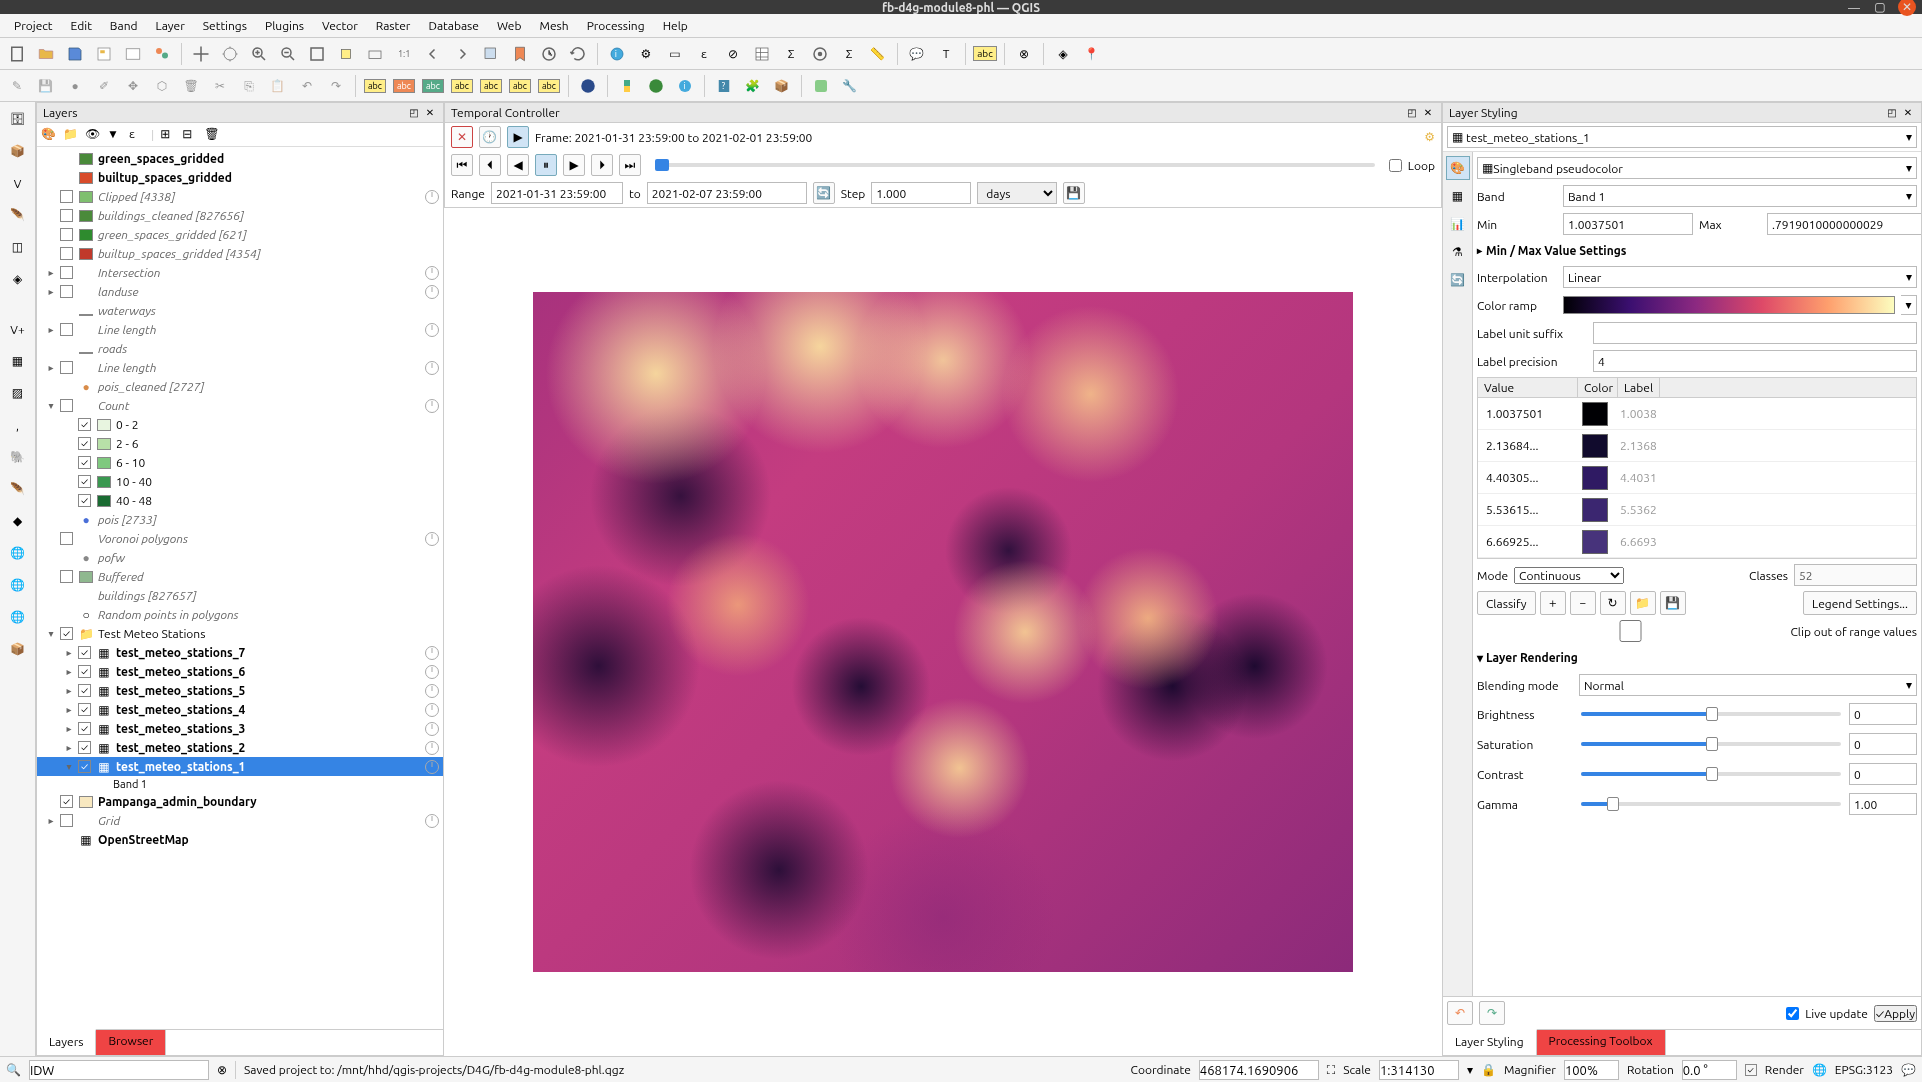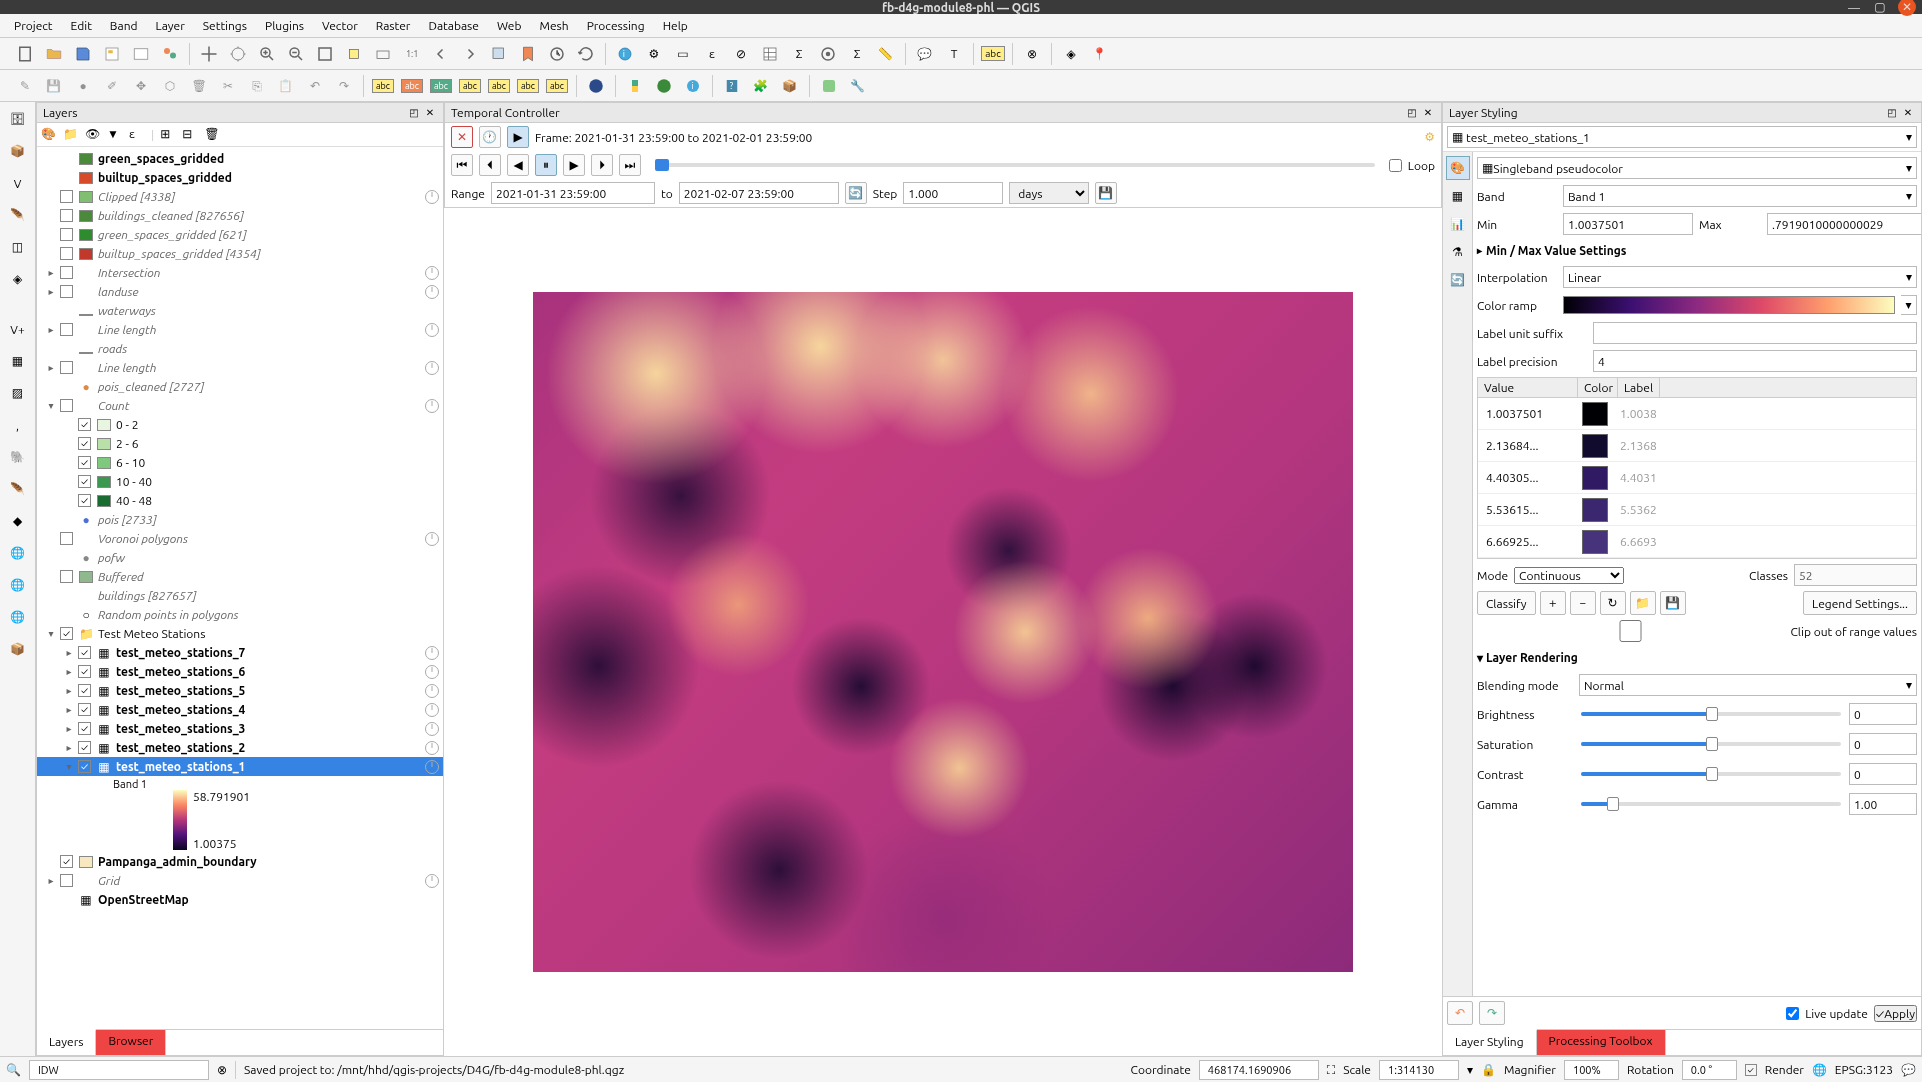--- a/index.html
+++ b/index.html
@@ -4,21 +4,21 @@
 <style>
 * { box-sizing: border-box; margin: 0; padding: 0; font-family: "Ubuntu", "Segoe UI", sans-serif; font-size: 12px; }
 body { background: #f0f0f0; width: 1922px; height: 1082px; overflow: hidden; display: flex; flex-direction: column; }
 .titlebar { background: #3a3a3a; color: #ddd; height: 14px; display: flex; align-items: center; justify-content: center; position: relative; }
 .titlebar .title { font-weight: bold; }
 .titlebar .winbtns { position: absolute; right: 6px; display: flex; gap: 10px; align-items: center; }
 .titlebar .winbtn { width: 16px; height: 16px; display:flex; align-items:center; justify-content:center; color:#ddd; }
 .titlebar .close { background: #e95420; border-radius: 50%; width:18px; height:18px;}
 .menubar { background: #f5f5f5; border-bottom: 1px solid #ccc; height: 24px; display: flex; align-items: center; padding: 0 6px; gap: 2px; }
 .menubar span { padding: 2px 8px; cursor: default; }
-.toolbar { background: #f5f5f5; border-bottom: 1px solid #ccc; height: 32px; display: flex; align-items: center; padding: 0 12px; gap: 3px; }
+.toolbar { background: #f5f5f5; border-bottom: 1px solid #ccc; height: 32px; display: flex; align-items: center; padding: 0 4px; gap: 3px; }
 .toolbar .tb { width: 26px; height: 26px; display:flex; align-items:center; justify-content:center; border:1px solid transparent; border-radius:2px;}
 .toolbar .sep { width:1px; height:22px; background:#ccc; margin:0 3px;}
 .toolbar .tb svg { width:18px; height:18px; }
 .main { flex:1; display:flex; min-height:0; }
 .leftbar { width: 36px; background:#f5f5f5; border-right:1px solid #ccc; display:flex; flex-direction:column; align-items:center; padding-top:4px; gap:6px;}
 .leftbar .lb { width:26px; height:26px; display:flex; align-items:center; justify-content:center;}
 .panel { background:#fff; border:1px solid #ccc; display:flex; flex-direction:column; }
 .panel-title { background:#e8e8e8; border-bottom:1px solid #ccc; padding:2px 6px; font-weight:normal; display:flex; align-items:center; justify-content:space-between; height:20px;}
 .panel-title .pbtns { display:flex; gap:2px;}
 .panel-title .pb { width:14px; height:14px; font-size:10px; display:flex; align-items:center; justify-content:center;}
@@ -100,21 +100,21 @@
 .small-btn { width:26px; padding:0; display:flex; align-items:center; justify-content:center;}
 .rendering-row { display:flex; align-items:center; gap:8px; height:26px;}
 .rendering-row label { min-width:96px;}
 .rendering-row .slider { flex:1; height:4px; background:#ddd; position:relative; border-radius:2px;}
 .rendering-row .slider .fill { position:absolute; left:0; top:0; bottom:0; background:#3584e4; border-radius:2px;}
 .rendering-row .slider .thumb { position:absolute; top:-5px; width:12px; height:14px; background:#fff; border:1px solid #888; border-radius:2px;}
 .rendering-row .num { width:68px; border:1px solid #bbb; height:22px; padding:0 4px;}
 .apply-row { border-top:1px solid #ccc; padding:4px; display:flex; align-items:center; gap:6px;}
 .apply-row .spacer {flex:1;}
 .statusbar { height:26px; border-top:1px solid #ccc; background:#f5f5f5; display:flex; align-items:center; padding:0 6px; gap:8px; font-size:11px;}
-.statusbar input { border:1px solid #bbb; height:20px; padding:0 8px; font-size:11px;}
+.statusbar input { border:1px solid #bbb; height:20px; padding:0 0; font-size:13px;}
 .statusbar .sb-sep { width:1px; height:18px; background:#ccc;}
 .statusbar .cb-inline { width:12px; height:12px; border:1px solid #888; display:inline-flex; align-items:center; justify-content:center;}
 .statusbar .cb-inline.checked::after{content:"✓"; font-size:9px;}
 </style>
 </head>
 <body>
 
 <div class="titlebar">
   <span class="title">fb-d4g-module8-phl — QGIS</span>
   <div class="winbtns">
@@ -648,27 +648,20 @@
         <div class="tree-row bold selected">
           <span class="indent" style="width:26px"></span>
           <span class="exp">▾</span>
           <span class="cb checked"></span>
           <span style="width:14px;text-align:center;margin:0 3px">▦</span>
           <span class="lbl">test_meteo_stations_1</span>
           <span class="clock"></span>
         </div>
         <div style="padding: 2px 0px 2px 76px;">
           <div style="font-size:11px">Band 1</div>
-          <div class="legend-ramp">
-            <div class="bar"></div>
-            <div class="labels">
-              <span>58.791901</span>
-              <span>1.00375</span>
-            </div>
-          </div>
         </div>
         <div class="tree-row bold">
           <span class="indent" style="width:8px"></span>
           <span class="exp"></span>
           <span class="cb checked"></span>
           <span class="sw" style="background:#f8e8c0"></span>
           <span class="lbl">Pampanga_admin_boundary</span>
         </div>
         <div class="tree-row italic">
           <span class="indent" style="width:8px"></span>
@@ -718,21 +711,21 @@
         <div class="btn">⏵</div>
         <div class="btn">⏭</div>
         <div class="slider-track">
             <div class="seg"></div>
           </div>
         <input type="checkbox" style="width: 13px; height: 13px;">
         <span>Loop</span>
       </div>
       <div class="tc-row">
         <span>Range</span>
-        <input type="text" style="width: 164px;" value="2021-01-31 23:59:00">
+        <input type="text" style="width: 132px;" value="2021-01-31 23:59:00">
         <span>to</span>
         <input type="text" style="width: 160px;" value="2021-02-07 23:59:00">
         <div class="btn">🔄</div>
         <span>Step</span>
         <input type="text" style="width: 100px;" value="1.000">
         <select style="width:80px"><option>days</option></select>
         <div class="btn">💾</div>
       </div>
     </div>
     <div class="canvas">

